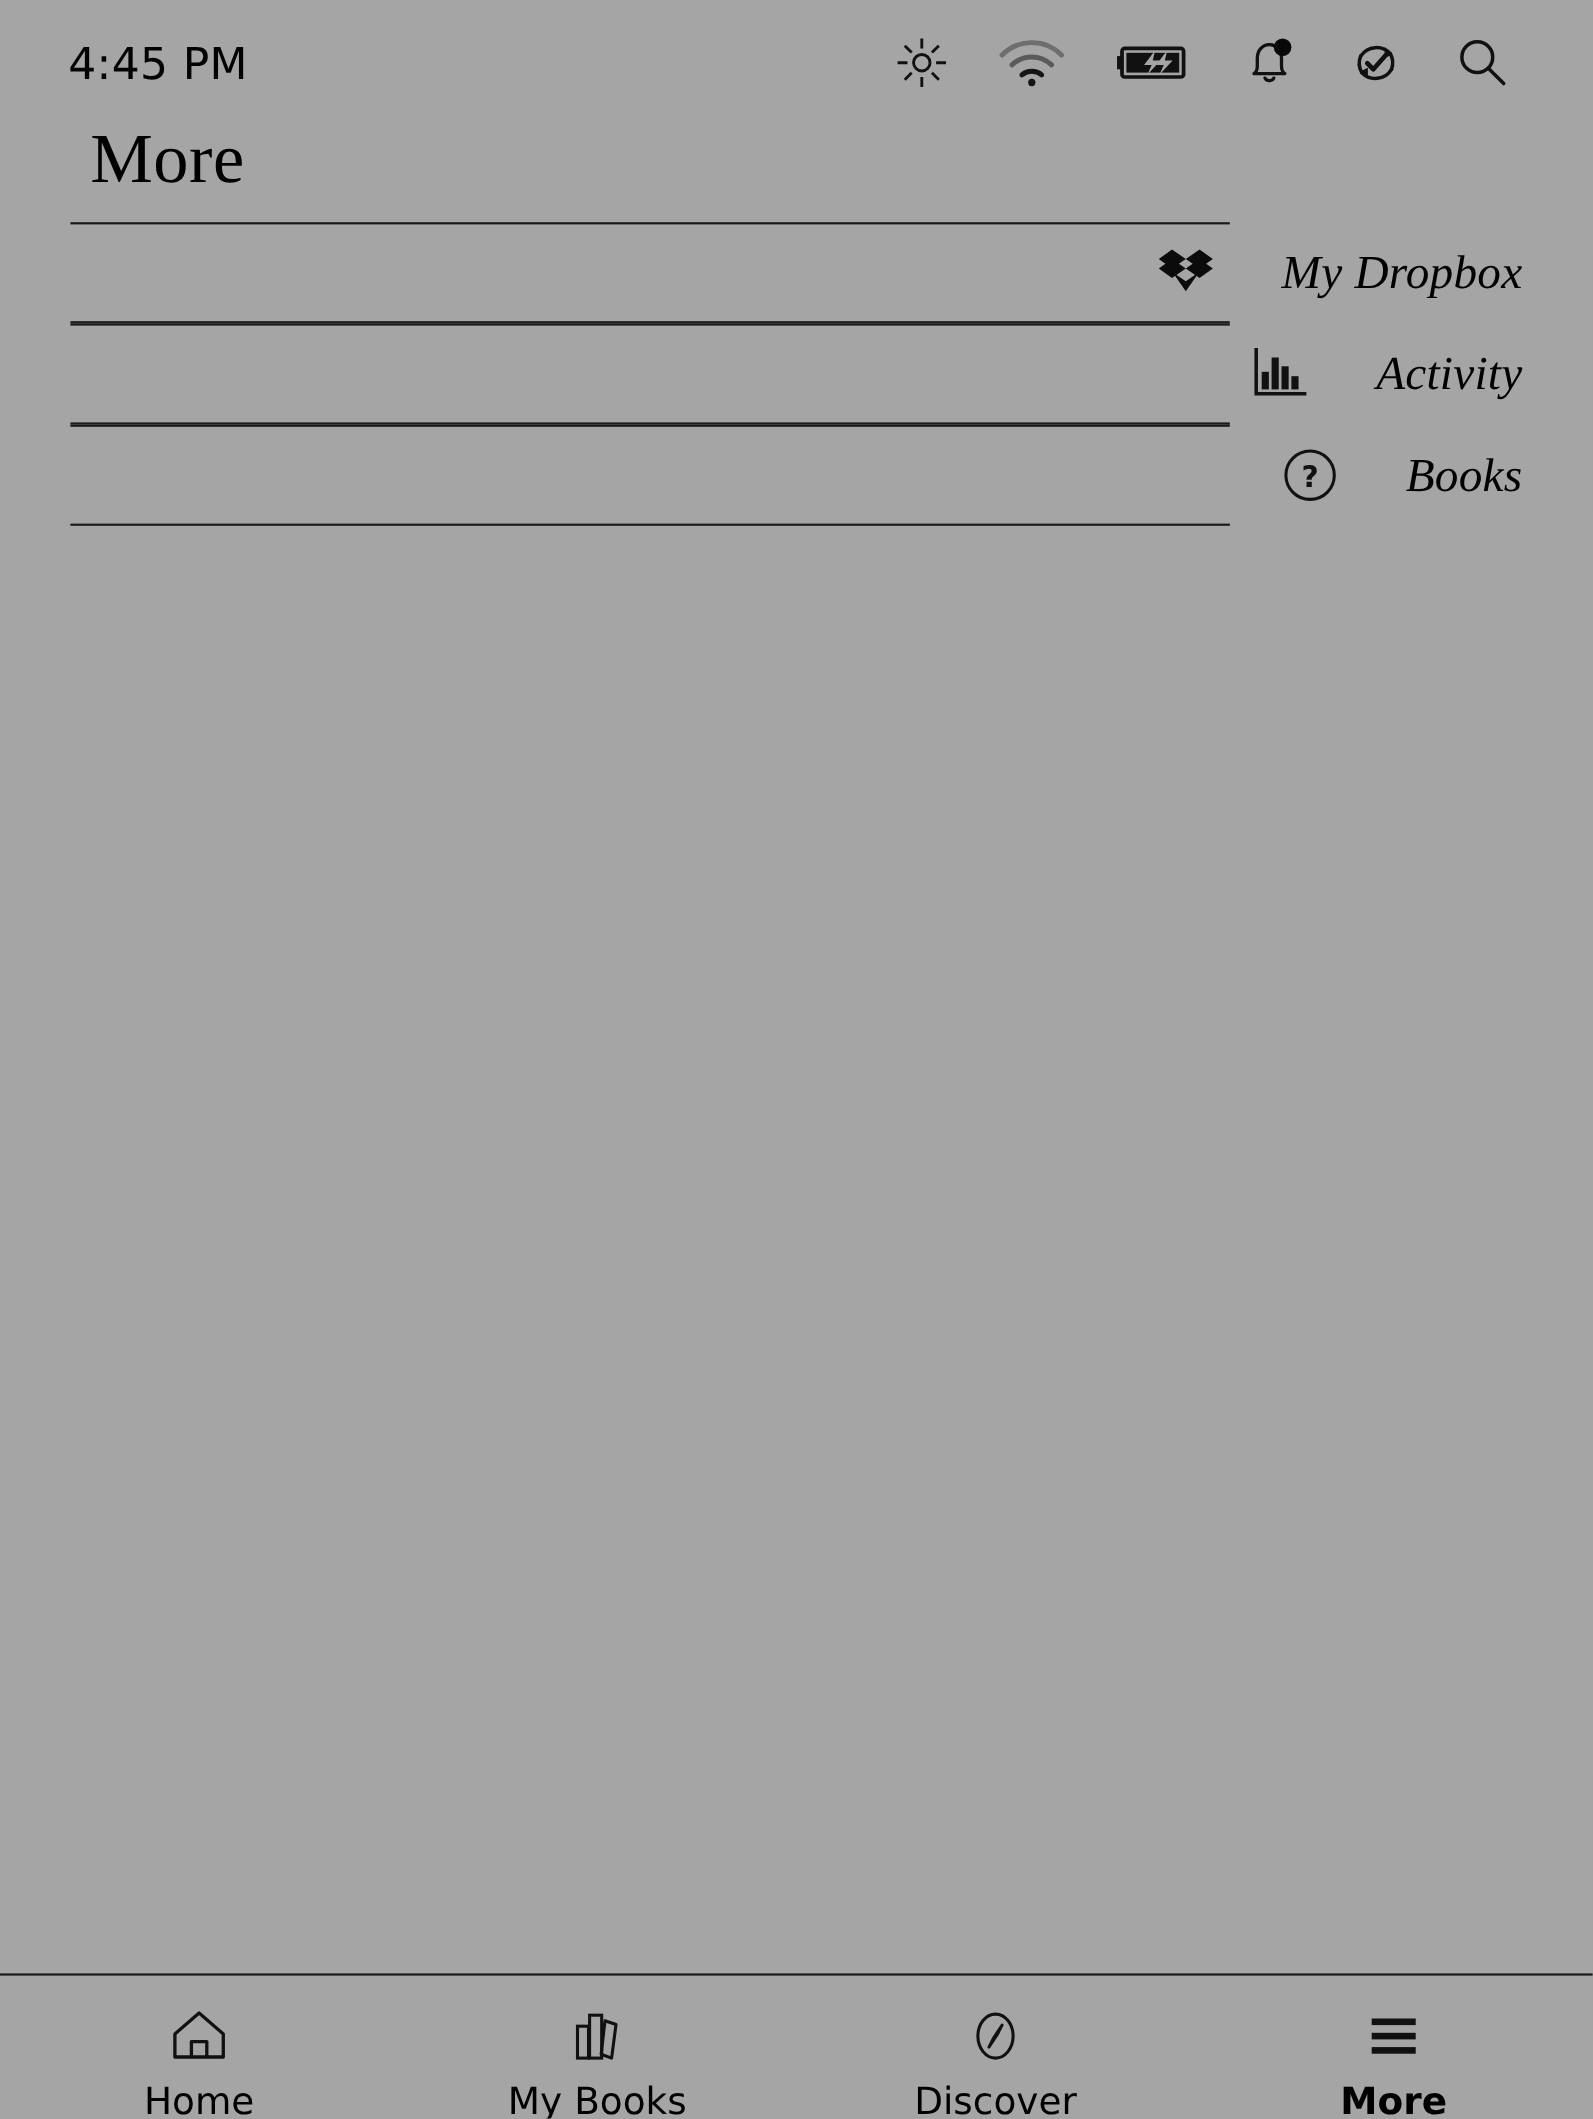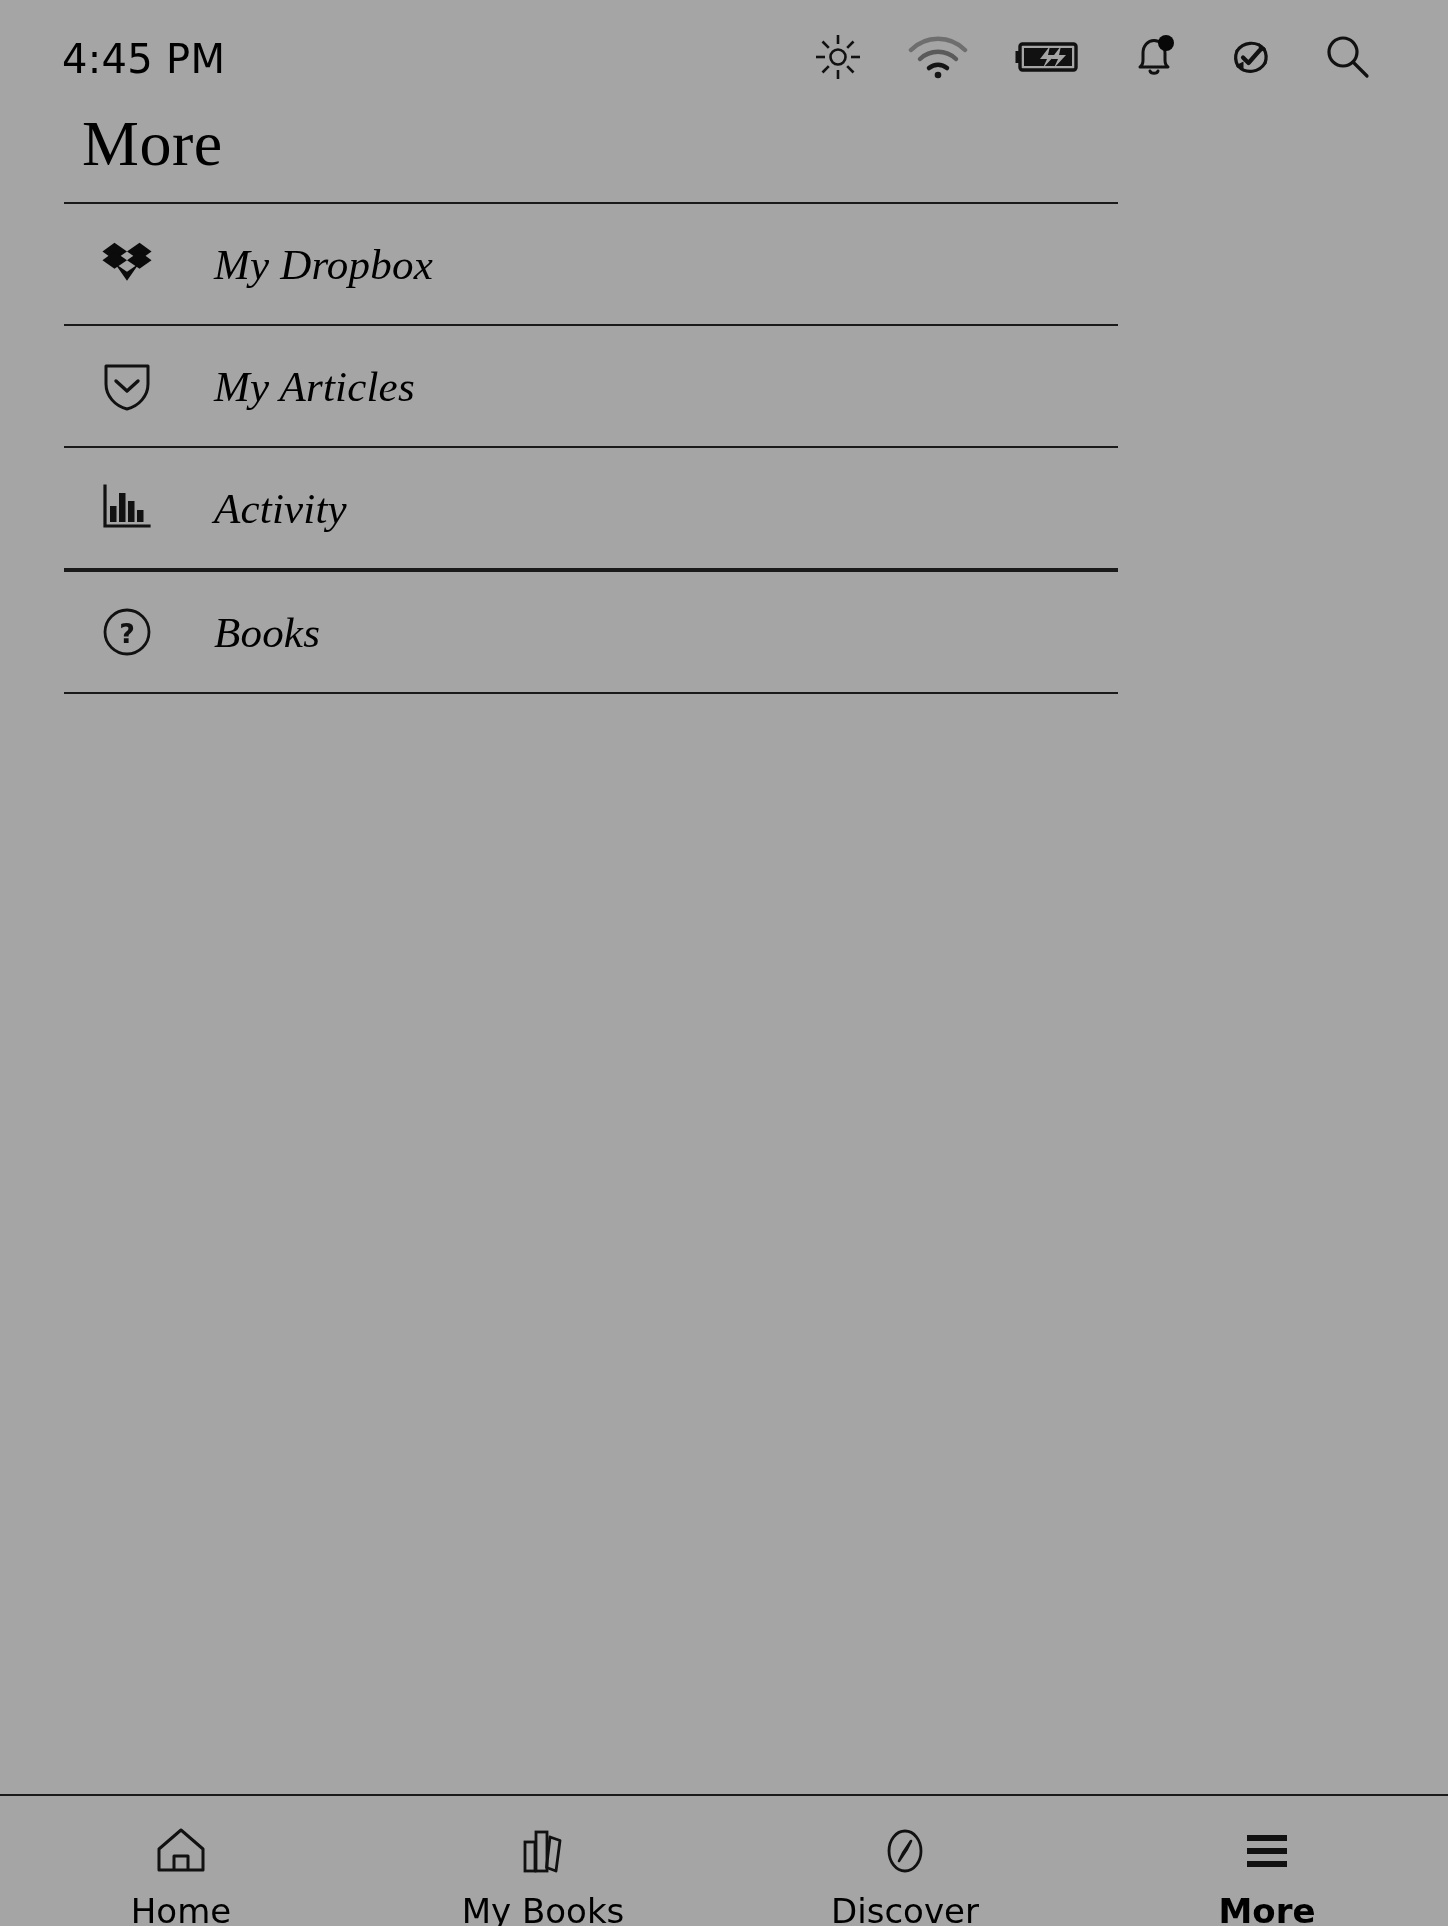--- a/index.html
+++ b/index.html
@@ -44,25 +44,26 @@
     padding:0 0 0 82px;
     margin-top:-6px;
     margin-bottom:26px;
     letter-spacing:0.5px;
   }
 
   
   .menu-list { padding:0 64px; position:relative; }
   .divider { height:2px; background:#1a1a1a; width:1054px; }
   .menu-row {
-    height:120px;
+    height:88px;
     display:flex;
     align-items:center;
     position:relative;
     padding-left:37px;
+    justify-content:flex-end;
   }
   .menu-row .pill {
     position:absolute;
     left:6px;
     top:6px;
     width:285px;
     height:108px;
     background:#ffffff;
     border-radius:60px;
     z-index:0;
@@ -202,29 +203,20 @@
           <path d="M14 29 L1.5 20 L14 11 L27 20 Z" fill="#0b0b0b"></path>
           <path d="M40 29 L52.5 20 L40 11 L27 20 Z" fill="#0b0b0b"></path>
           <path d="M27 32 L14.5 23.5 L27 41.5 L39.5 23.5 Z" fill="#0b0b0b"></path>
         </svg>
       </span>
       <span class="menu-label">My Dropbox</span>
     </div>
 
     <div class="divider"></div>
 
-    <div class="menu-row">
-      <span class="menu-icon">
-        <svg width="52" height="54" viewBox="0 0 52 54">
-          <path d="M5 7 L47 7 L47 25 C47 37 38 47 26 50 C14 47 5 37 5 25 Z" fill="none" stroke="#111" stroke-width="3" stroke-linejoin="round"></path>
-          <path d="M15 22 L26 32 L37 22" fill="none" stroke="#111" stroke-width="3.4" stroke-linecap="round" stroke-linejoin="round"></path>
-        </svg>
-      </span>
-      <span class="menu-label">My Articles</span>
-    </div>
 
     <div class="divider"></div>
 
     <div class="menu-row">
       <span class="menu-icon">
         <svg width="52" height="48" viewBox="0 0 52 48">
           <path d="M4 2 L4 42 L48 42" fill="none" stroke="#111" stroke-width="3.2" stroke-linecap="square"></path>
           <rect x="9" y="22" width="6.5" height="16" fill="#111"></rect>
           <rect x="18" y="9" width="6.5" height="29" fill="#111"></rect>
           <rect x="27" y="17" width="6.5" height="21" fill="#111"></rect>

